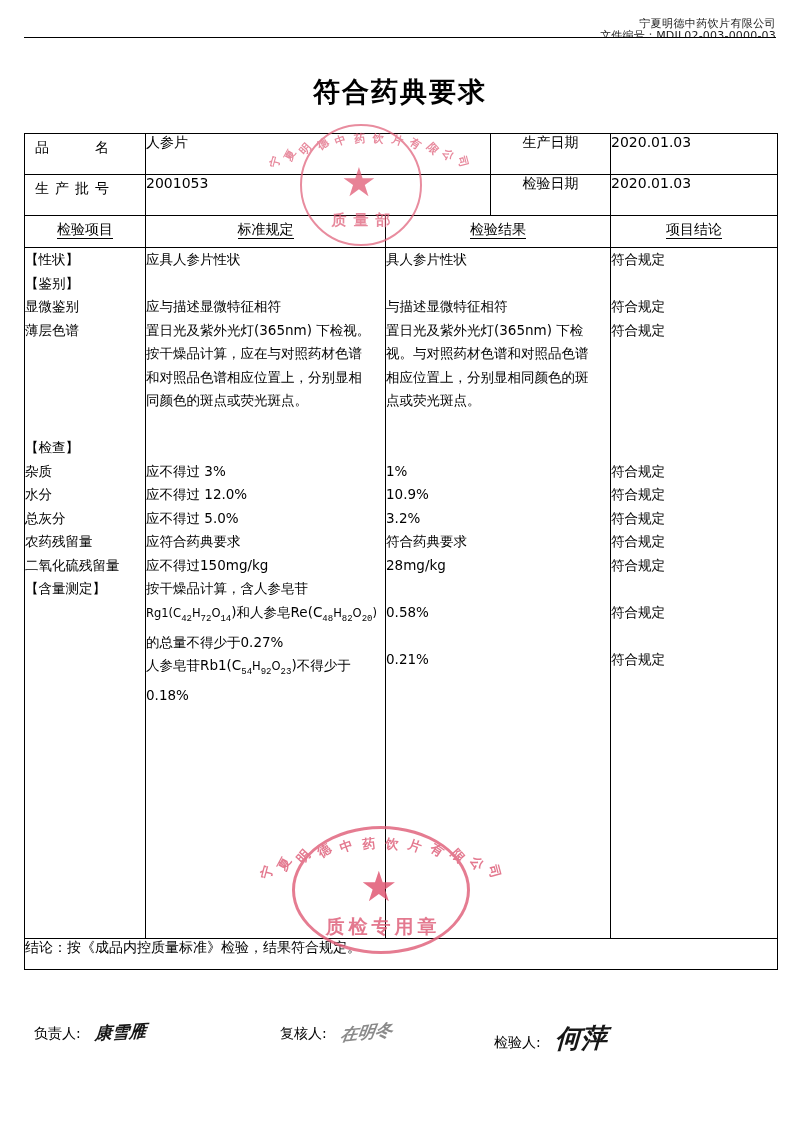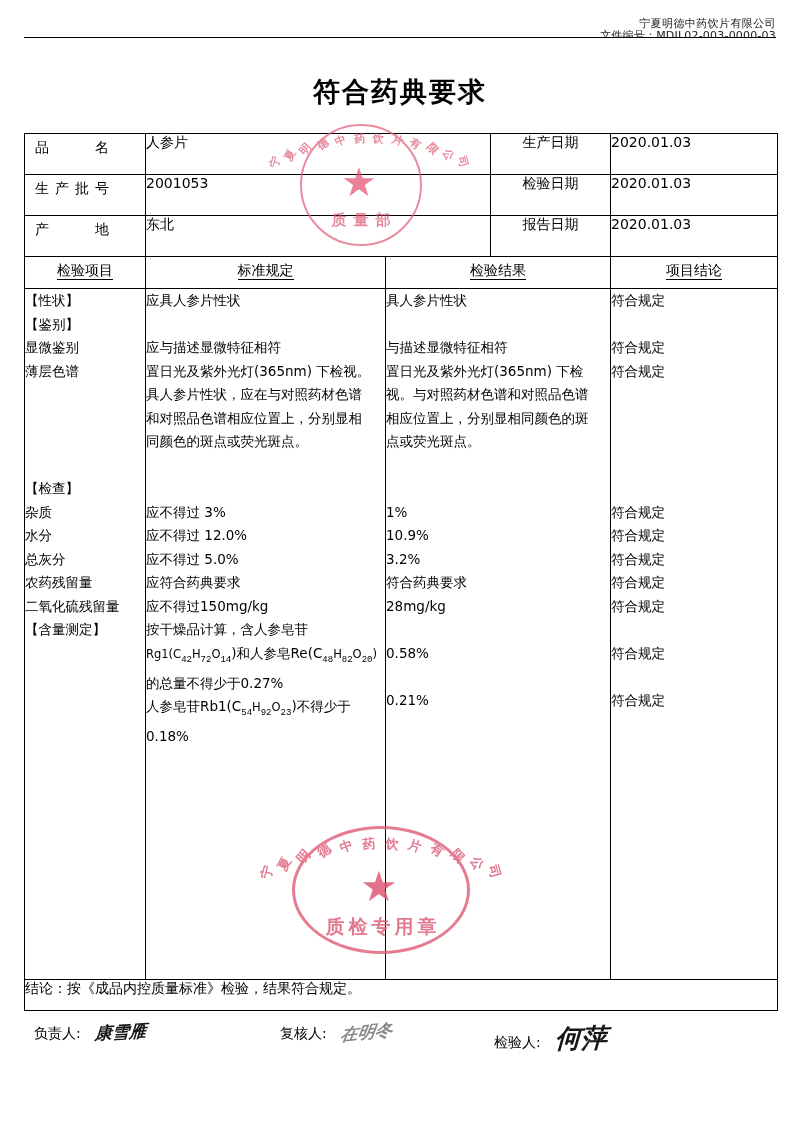--- a/index.html
+++ b/index.html
@@ -286,28 +286,20 @@
 
   <tr class="info-row">
     <td class="label-cell cell-pad">
       <span class="label-spread">生产批号</span>
     </td>
     <td class="value-cell cell-pad" colspan="2">2001053</td>
     <td class="date-label">检验日期</td>
     <td class="date-value">2020.01.03</td>
   </tr>
 
-  <tr class="info-row">
-    <td class="label-cell cell-pad">
-      <span class="label-spread">产地</span>
-    </td>
-    <td class="value-cell cell-pad" colspan="2">东北</td>
-    <td class="date-label">报告日期</td>
-    <td class="date-value">2020.01.03</td>
-  </tr>
 
 
   <tr class="col-head">
     <td><span>检验项目</span></td>
     <td><span>标准规定</span></td>
     <td colspan="2"><span>检验结果</span></td>
     <td><span>项目结论</span></td>
   </tr>
 
   <tr class="body-row">
@@ -328,21 +320,21 @@
       <div class="blk">农药残留量</div>
       <div class="blk">二氧化硫残留量</div>
       <div class="blk">【含量测定】</div>
     </td>
 
     <td class="std-col">
       <div class="blk">应具人参片性状</div>
       <div class="gap-line"></div>
       <div class="blk">应与描述显微特征相符</div>
       <div class="blk">置日光及紫外光灯(365nm) 下检视。</div>
-      <div class="blk">具人参片性状，应在与对照药材色谱</div>
+      <div class="blk">按干燥品计算，应在与对照药材色谱</div>
       <div class="blk">和对照品色谱相应位置上，分别显相</div>
       <div class="blk">同颜色的斑点或荧光斑点。</div>
       <div class="gap-line"></div>
       <div class="gap-line"></div>
       <div class="blk">应不得过 3%</div>
       <div class="blk">应不得过 12.0%</div>
       <div class="blk">应不得过 5.0%</div>
       <div class="blk">应符合药典要求</div>
       <div class="blk">应不得过150mg/kg</div>
       <div class="blk">按干燥品计算，含人参皂苷</div>

